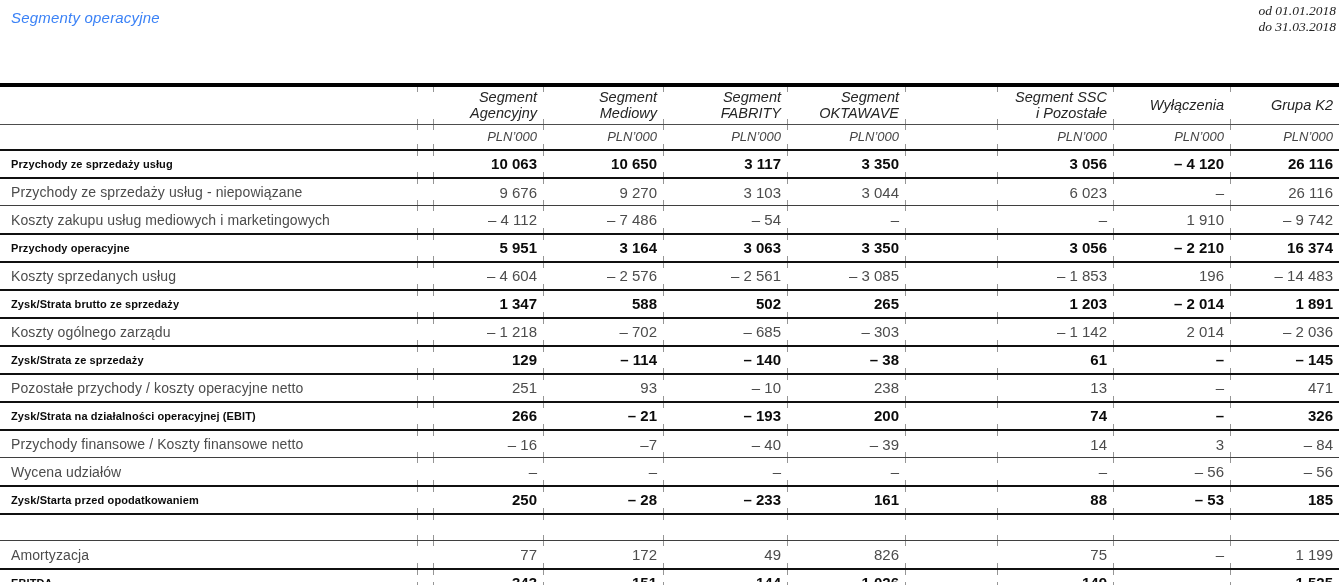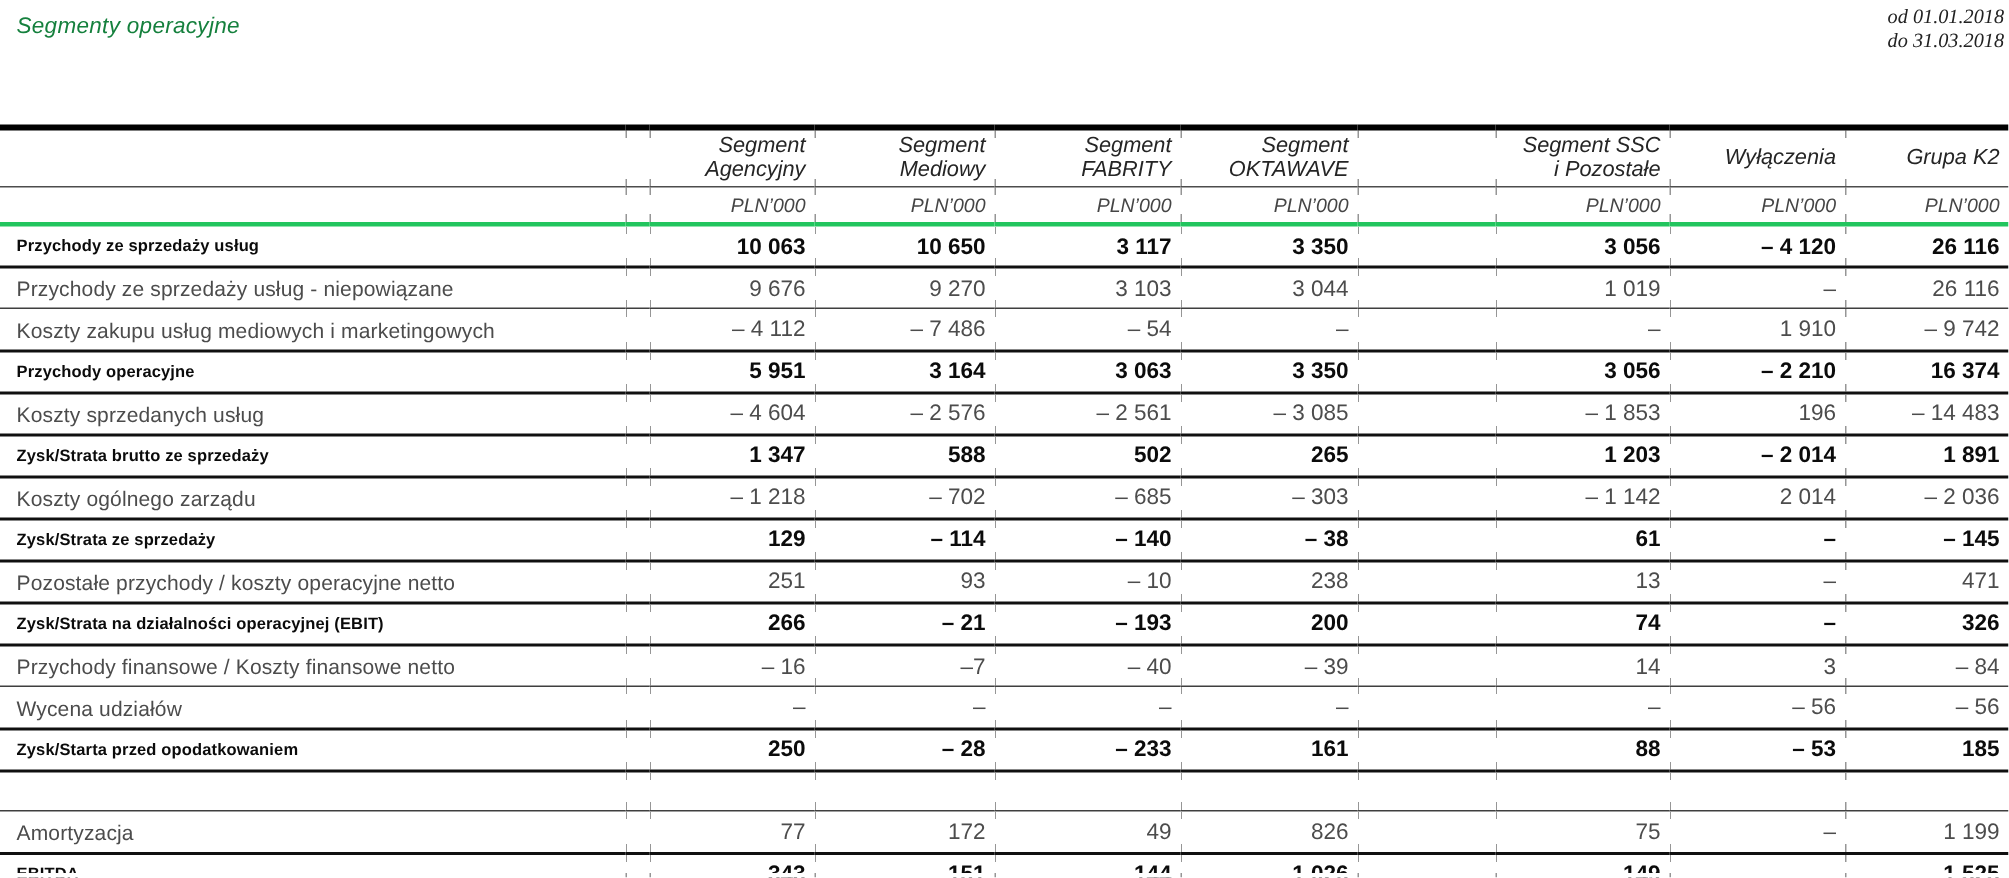--- a/index.html
+++ b/index.html
@@ -10,21 +10,21 @@
     -webkit-font-smoothing:antialiased;
   }
   .page { position:relative; width:1339px; height:585px; background:#fff; }
 
   
   .topbar {
     display:flex; justify-content:space-between; align-items:flex-start;
     height:39px; padding:3px 2px 0 11px;
   }
   .doc-title {
-    font-style:italic; font-size:15px; color:#15803d; padding-top:6px; letter-spacing:.2px;
+    font-style:italic; font-size:15px; color:#3b82f6; padding-top:6px; letter-spacing:.2px;
   }
   .period {
     font-style:italic; font-size:13.5px; color:#222; text-align:right;
     white-space:pre-line; line-height:1.22; padding-right:1px;font-family:Liberation Serif, serif;
   }
 
   table { width:1339px; border-collapse:collapse; table-layout:fixed;margin-top:44px; }
 
   
   .tick {
@@ -36,21 +36,21 @@
     background-size:1px 100%;
     background-position:left top;
   }
 
   thead tr.colnames { border-top:4px solid #000; border-bottom:1px solid #4d4d4d; }
   thead tr.colnames th {
     height:35px; font-weight:normal; font-style:italic; font-size:14.5px;
     color:#252525; text-align:right; vertical-align:middle;
     white-space:pre-line; line-height:1.12; padding:2px 6px 3px 2px;
   }
-  thead tr.units { border-bottom:3px solid #22c55e; }
+  thead tr.units { border-bottom:1px solid #22c55e; }
   thead tr.units th {
     height:25px; font-weight:normal; font-style:italic; font-size:13px;
     color:#454545; text-align:right; vertical-align:middle; padding:2px 6px 3px 2px;
   }
 
   tbody tr { height:28px; border-bottom:1px solid #3f3f3f; }
   tbody tr.spacer { height:27px; }
   tbody tr.bold { border-top:2px solid #101010; border-bottom:2px solid #101010; }
   tbody td {
     font-size:15px; color:#4c4c4c; text-align:right;
@@ -144,21 +144,21 @@
           <td class="tick num">26 116</td>
         </tr>
         <tr class="">
           <td class="label">Przychody ze sprzedaży usług - niepowiązane</td>
           <td class="tick"></td>
           <td class="tick num">9 676</td>
           <td class="tick num">9 270</td>
           <td class="tick num">3 103</td>
           <td class="tick num">3 044</td>
           <td class="tick"></td>
-          <td class="tick num">1 019</td>
+          <td class="tick num">6 023</td>
           <td class="tick num">–</td>
           <td class="tick num">26 116</td>
         </tr>
         <tr class="">
           <td class="label">Koszty zakupu usług mediowych i marketingowych</td>
           <td class="tick"></td>
           <td class="tick num">– 4 112</td>
           <td class="tick num">– 7 486</td>
           <td class="tick num">– 54</td>
           <td class="tick num">–</td>

